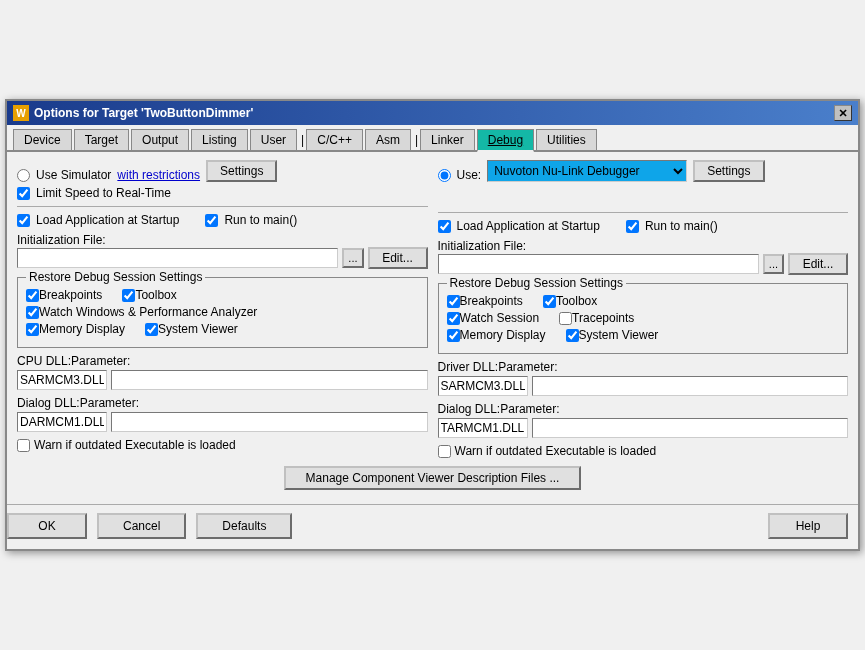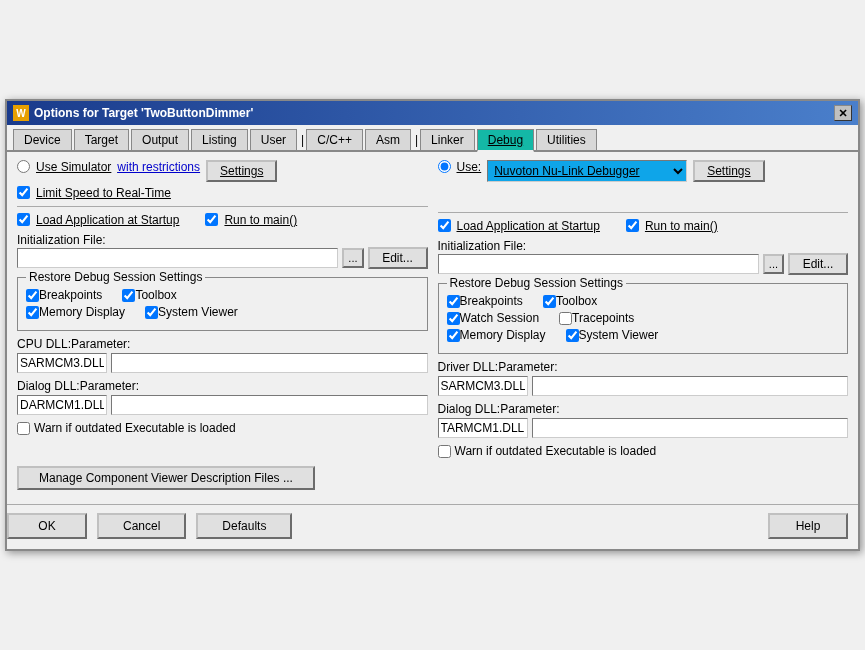--- a/index.html
+++ b/index.html
@@ -81,24 +81,23 @@
       position: relative;
     }
     .tab.active-underline {
       text-decoration: underline;
     }
     .content {
       padding: 8px 10px;
     }
     .row {
       display: flex;
-      align-items: flex-start;
+      align-items: flex-end;
       gap: 6px;
       margin-bottom: 4px;
-      text-decoration: underline;
     }
     .two-col {
       display: flex;
       gap: 10px;
     }
     .col {
       flex: 1;
     }
     .link-text {
       color: #0000cc;
@@ -195,21 +194,21 @@
       padding: 0 2px;
     }
     .warn-row {
       display: flex;
       align-items: center;
       gap: 4px;
       margin-top: 6px;
     }
     .manage-btn-row {
       display: flex;
-      justify-content: flex-start;
+      justify-content: center;
       margin-top: 8px;
     }
     .manage-btn {
       padding: 3px 20px;
       border: 2px outset #c0c0c0;
       background: #e0e0e0;
       cursor: pointer;
       font-size: 12px;
     }
     .footer {
@@ -321,20 +320,26 @@
                 <span>Breakpoints</span>
               </div>
               <div class="checkbox-row">
                 <input type="checkbox" checked="" style="">
                 <span>Toolbox</span>
               </div>
             </div>
             <div class="group-row">
               <div class="checkbox-row">
                 <input type="checkbox" checked="" style="">
+                <span>Watch Windows &amp; Performance Analyzer</span>
+              </div>
+            </div>
+            <div class="group-row">
+              <div class="checkbox-row">
+                <input type="checkbox" checked="" style="">
                 <span>Memory Display</span>
               </div>
               <div class="checkbox-row">
                 <input type="checkbox" checked="" style="">
                 <span>System Viewer</span>
               </div>
             </div>
           </div>
         </div>
 

